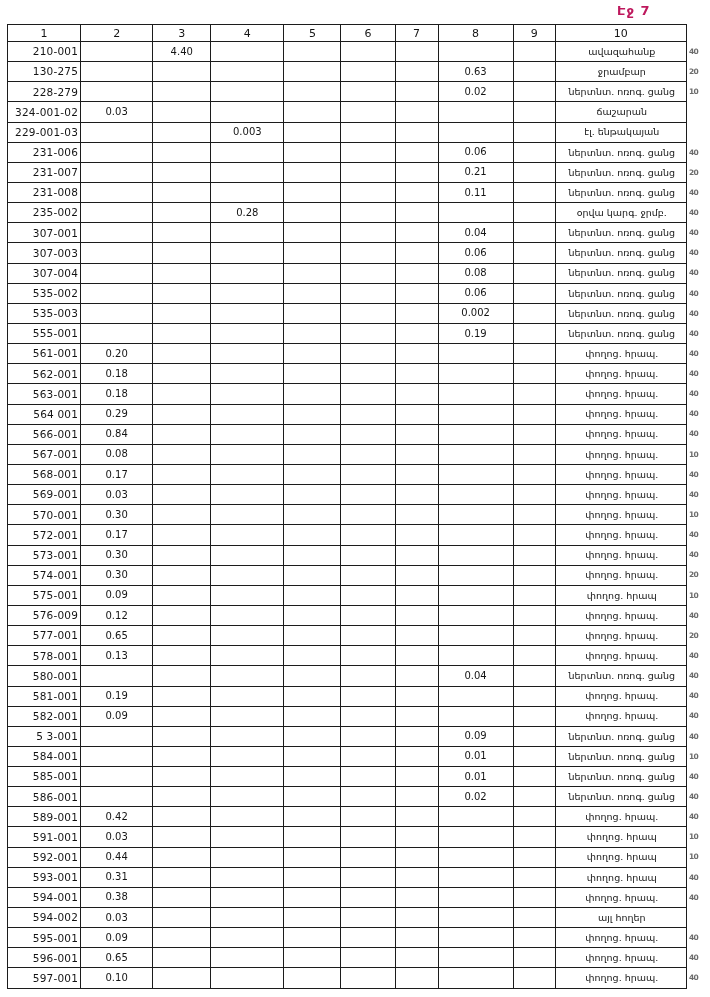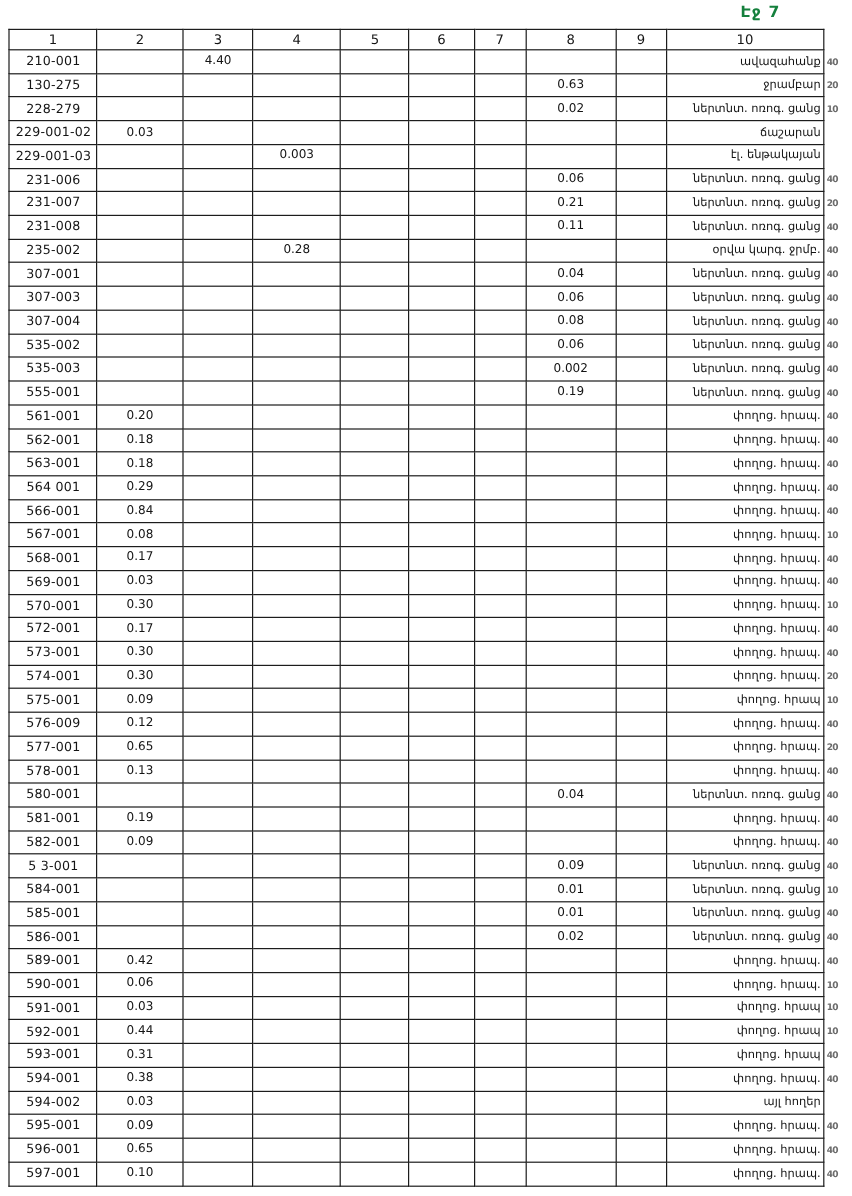--- a/index.html
+++ b/index.html
@@ -16,21 +16,21 @@
     color: #111;
     overflow: hidden;
   }
   .page-label {
     position: absolute;
     top: 3px;
     left: 617px;
     font-size: 13px;
     font-weight: bold;
     letter-spacing: 1px;
-    color: #15803d;
+    color: #be185d;
   }
   table.scan-table {
     position: absolute;
     top: 24px;
     left: 7px;
     width: 700px;
     height: 965px;
     border-collapse: collapse;
     table-layout: fixed;
   }
@@ -47,28 +47,28 @@
     font-family: "DejaVu Sans", sans-serif;
     color: #141414;
   }
   table.scan-table thead th {
     font-size: 11px;
     font-weight: normal;
     height: 16px;
   }
   
   table.scan-table td:nth-child(1) {
-    text-align: center;
+    text-align: right;
     padding-left: 3px;
     font-size: 10.5px;
     letter-spacing: 0.2px;
   }
   
   table.scan-table td:nth-child(10) {
-    text-align: right;
+    text-align: center;
     padding-left: 4px;
     font-size: 9.5px;
   }
   
   table.scan-table th.mark,
   table.scan-table td.mark {
     border: none;
     background: transparent;
     font-size: 7.5px;
     color: #6b6b6b;
@@ -146,21 +146,21 @@
         <td></td>
         <td></td>
         <td></td>
         <td></td>
         <td>0.02</td>
         <td></td>
         <td>ներտնտ. ոռոգ. ցանց</td>
         <td class="mark">10</td>
       </tr>
       <tr>
-        <td>229-001-02</td>
+        <td>324-001-02</td>
         <td>0.03</td>
         <td></td>
         <td></td>
         <td></td>
         <td></td>
         <td></td>
         <td></td>
         <td></td>
         <td>ճաշարան</td>
         <td class="mark"></td>
@@ -612,33 +612,20 @@
         <td>0.42</td>
         <td></td>
         <td></td>
         <td></td>
         <td></td>
         <td></td>
         <td></td>
         <td></td>
         <td>փողոց. հրապ.</td>
         <td class="mark">40</td>
-      </tr>
-      <tr>
-        <td>590-001</td>
-        <td>0.06</td>
-        <td></td>
-        <td></td>
-        <td></td>
-        <td></td>
-        <td></td>
-        <td></td>
-        <td></td>
-        <td>փողոց. հրապ.</td>
-        <td class="mark">10</td>
       </tr>
       <tr>
         <td>591-001</td>
         <td>0.03</td>
         <td></td>
         <td></td>
         <td></td>
         <td></td>
         <td></td>
         <td></td>

